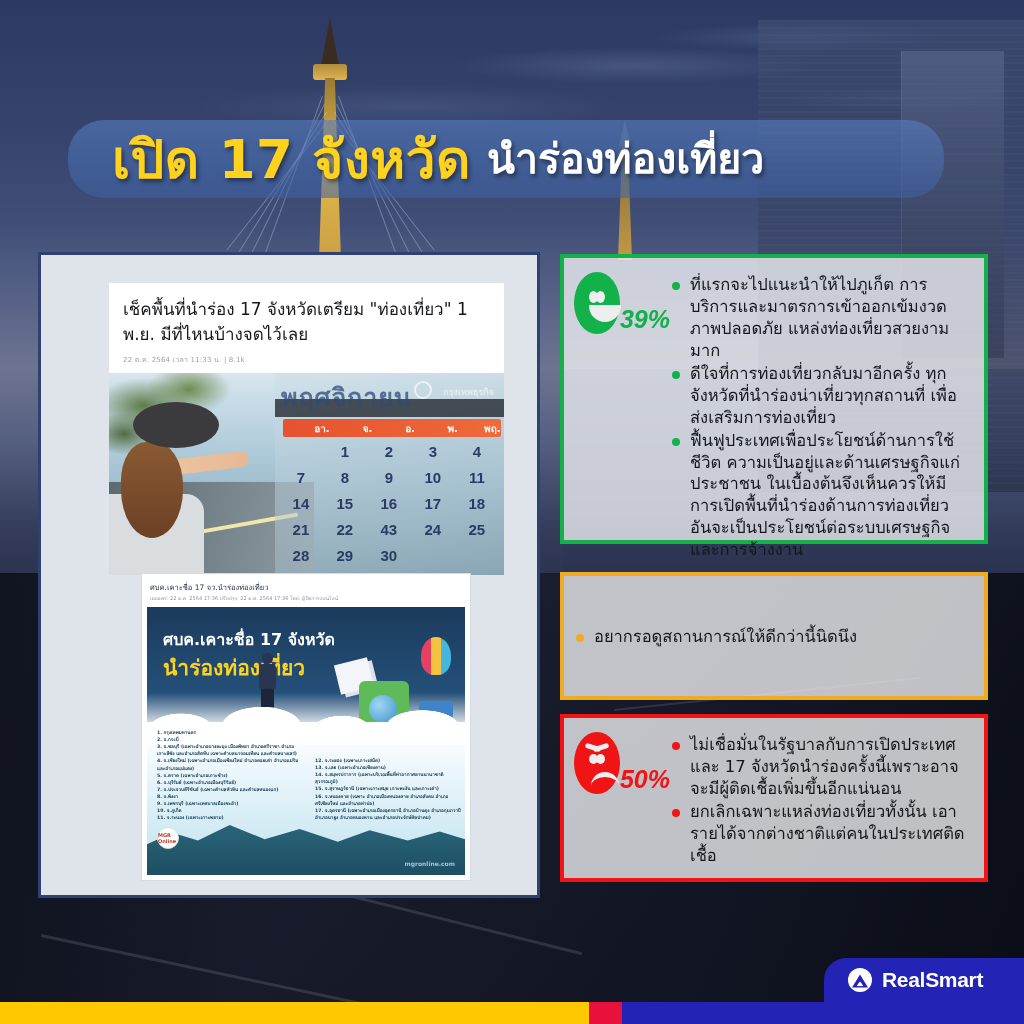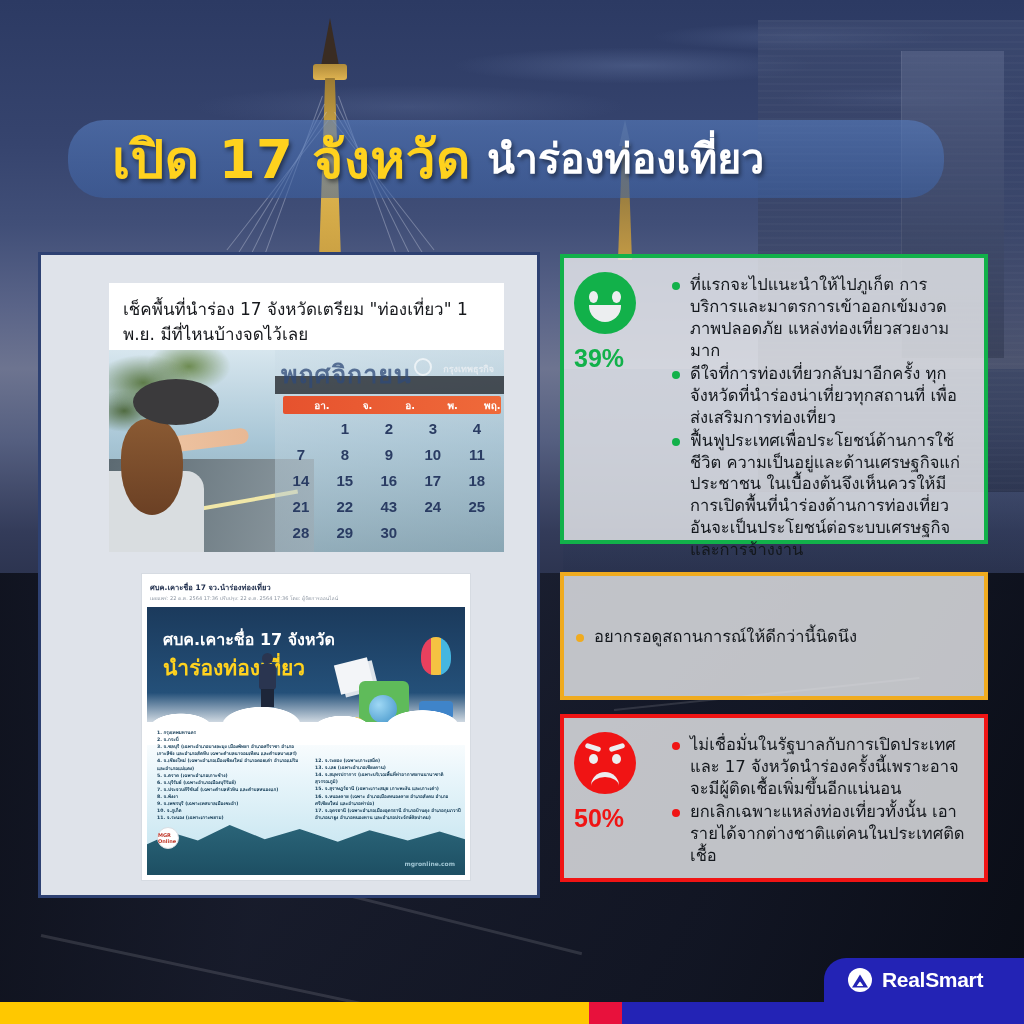--- a/index.html
+++ b/index.html
@@ -283,21 +283,21 @@
 
   
   .poster {
     position: absolute;
     left: 100px; top: 318px;
     width: 330px; height: 308px;
     background: #ffffff;
     border: 1px solid #d6dbe2;
   }
   .poster-title {
-    font-size: 7.5px; font-weight: bold; color: #1c2b4a;
+    font-size: 7.5px; font-weight: normal; color: #1c2b4a;
     padding: 7px 8px 1px 8px;
   }
   .poster-meta {
     font-size: 5px; color: #8b94a0;
     padding: 0 8px 5px 8px;
   }
   .poster-art {
     position: relative;
     margin: 0 5px;
     height: 268px;
@@ -402,22 +402,23 @@
     padding: 14px 14px 14px 10px;
   }
   .s-green { top: 254px; width: 428px; height: 290px; border: 4px solid #12b14a; }
   .s-yellow { top: 572px; width: 428px; height: 128px; border: 4px solid #f0ab1f; align-items: center; }
   .s-red { top: 714px; width: 428px; height: 168px; border: 4px solid #f01414; }
 
   .s-left {
     width: 96px;
     flex: 0 0 96px;
     display: flex;
-    flex-direction: column;
-    align-items: flex-start;
+    flex-direction: row;
+    align-items: flex-end;
+    font-style: italic;
   }
   .emoji {
     width: 62px; height: 62px; border-radius: 50%;
     position: relative;
   }
   .emoji.green { background: #12b14a; }
   .emoji.yellow { background: #f0ab1f; }
   .emoji.red { background: #f01414; }
   .eye {
     position: absolute; top: 19px;
@@ -577,20 +578,21 @@
 
   <div class="title-banner">
     <span class="title-yellow">เปิด 17 จังหวัด</span>
     <span class="title-white">นำร่องท่องเที่ยว</span>
   </div>
 
   <div class="news-card">
 
     <div class="article">
       <div class="article-headline">เช็คพื้นที่นำร่อง 17 จังหวัดเตรียม "ท่องเที่ยว" 1 พ.ย. มีที่ไหนบ้างจดไว้เลย</div>
+      <div class="article-meta">22 ต.ค. 2564 เวลา 11:33 น.  |  8.1k</div>
       <div class="article-photo">
         <div class="photo-sky"></div>
         <div class="photo-foliage"></div>
         <div class="photo-road"></div>
         <div class="photo-roadline"></div>
         <div class="photo-car"></div>
         <div class="photo-arm"></div>
         <div class="photo-hair"></div>
         <div class="photo-hat"></div>
 

